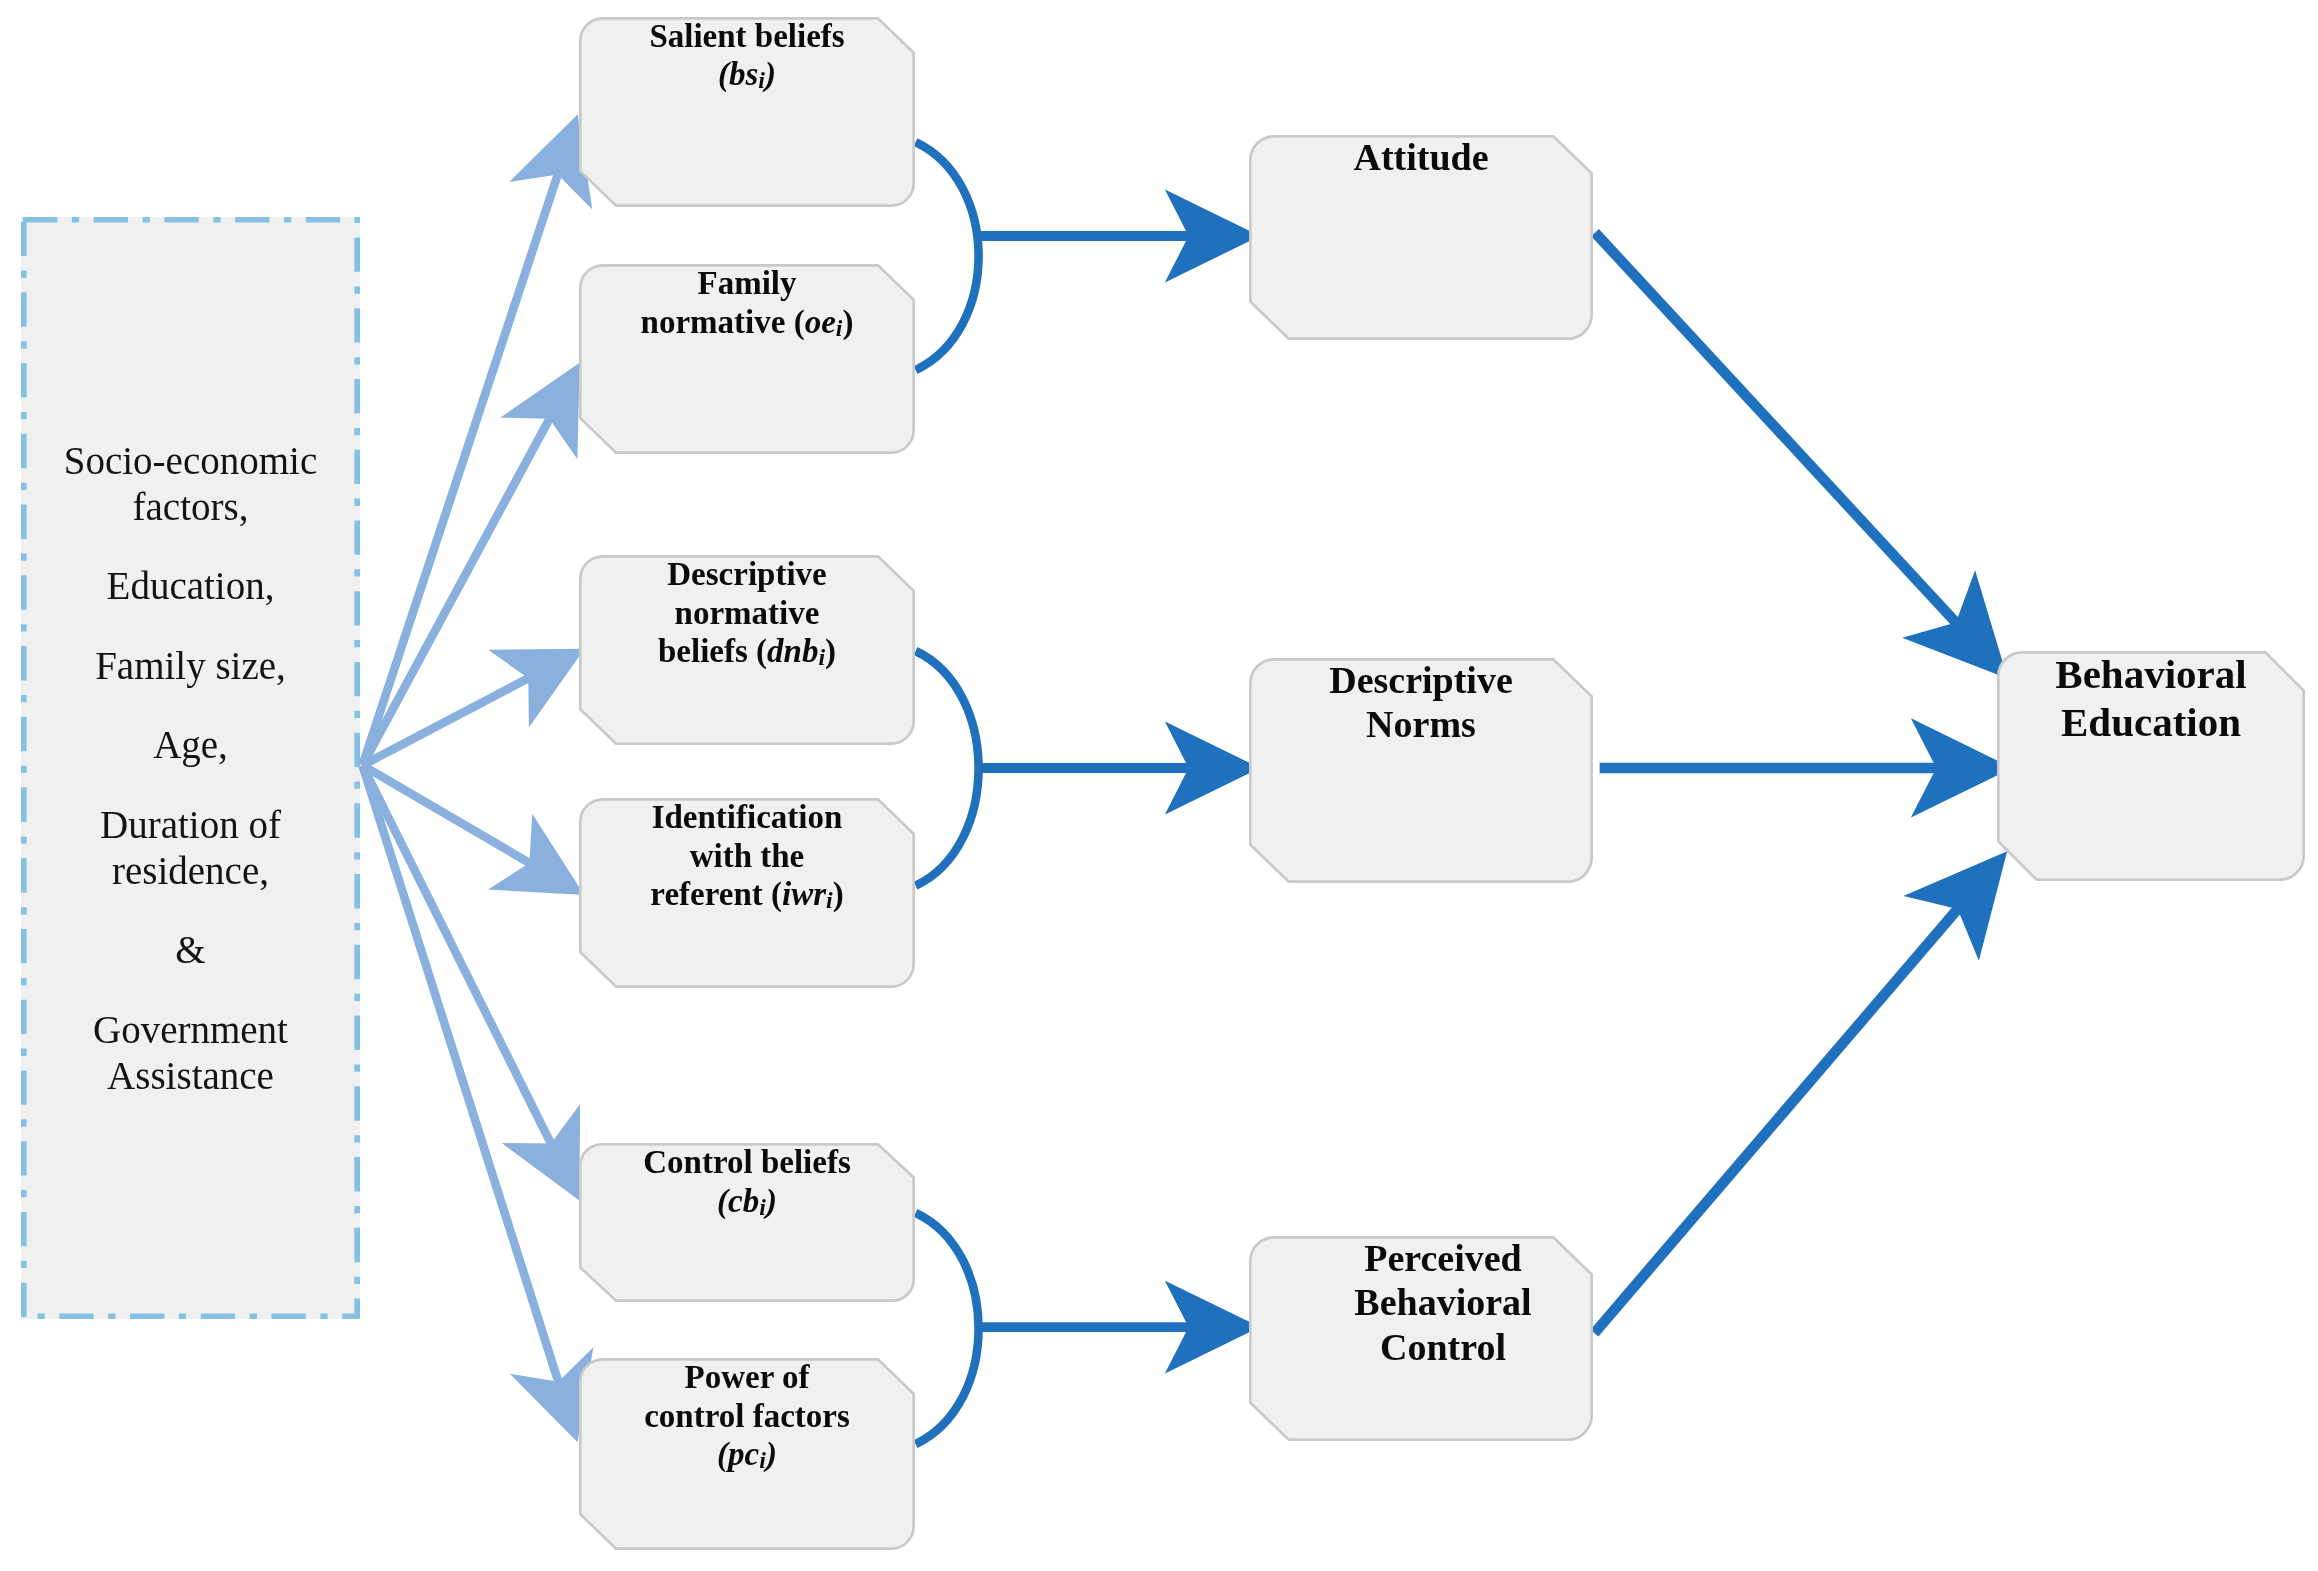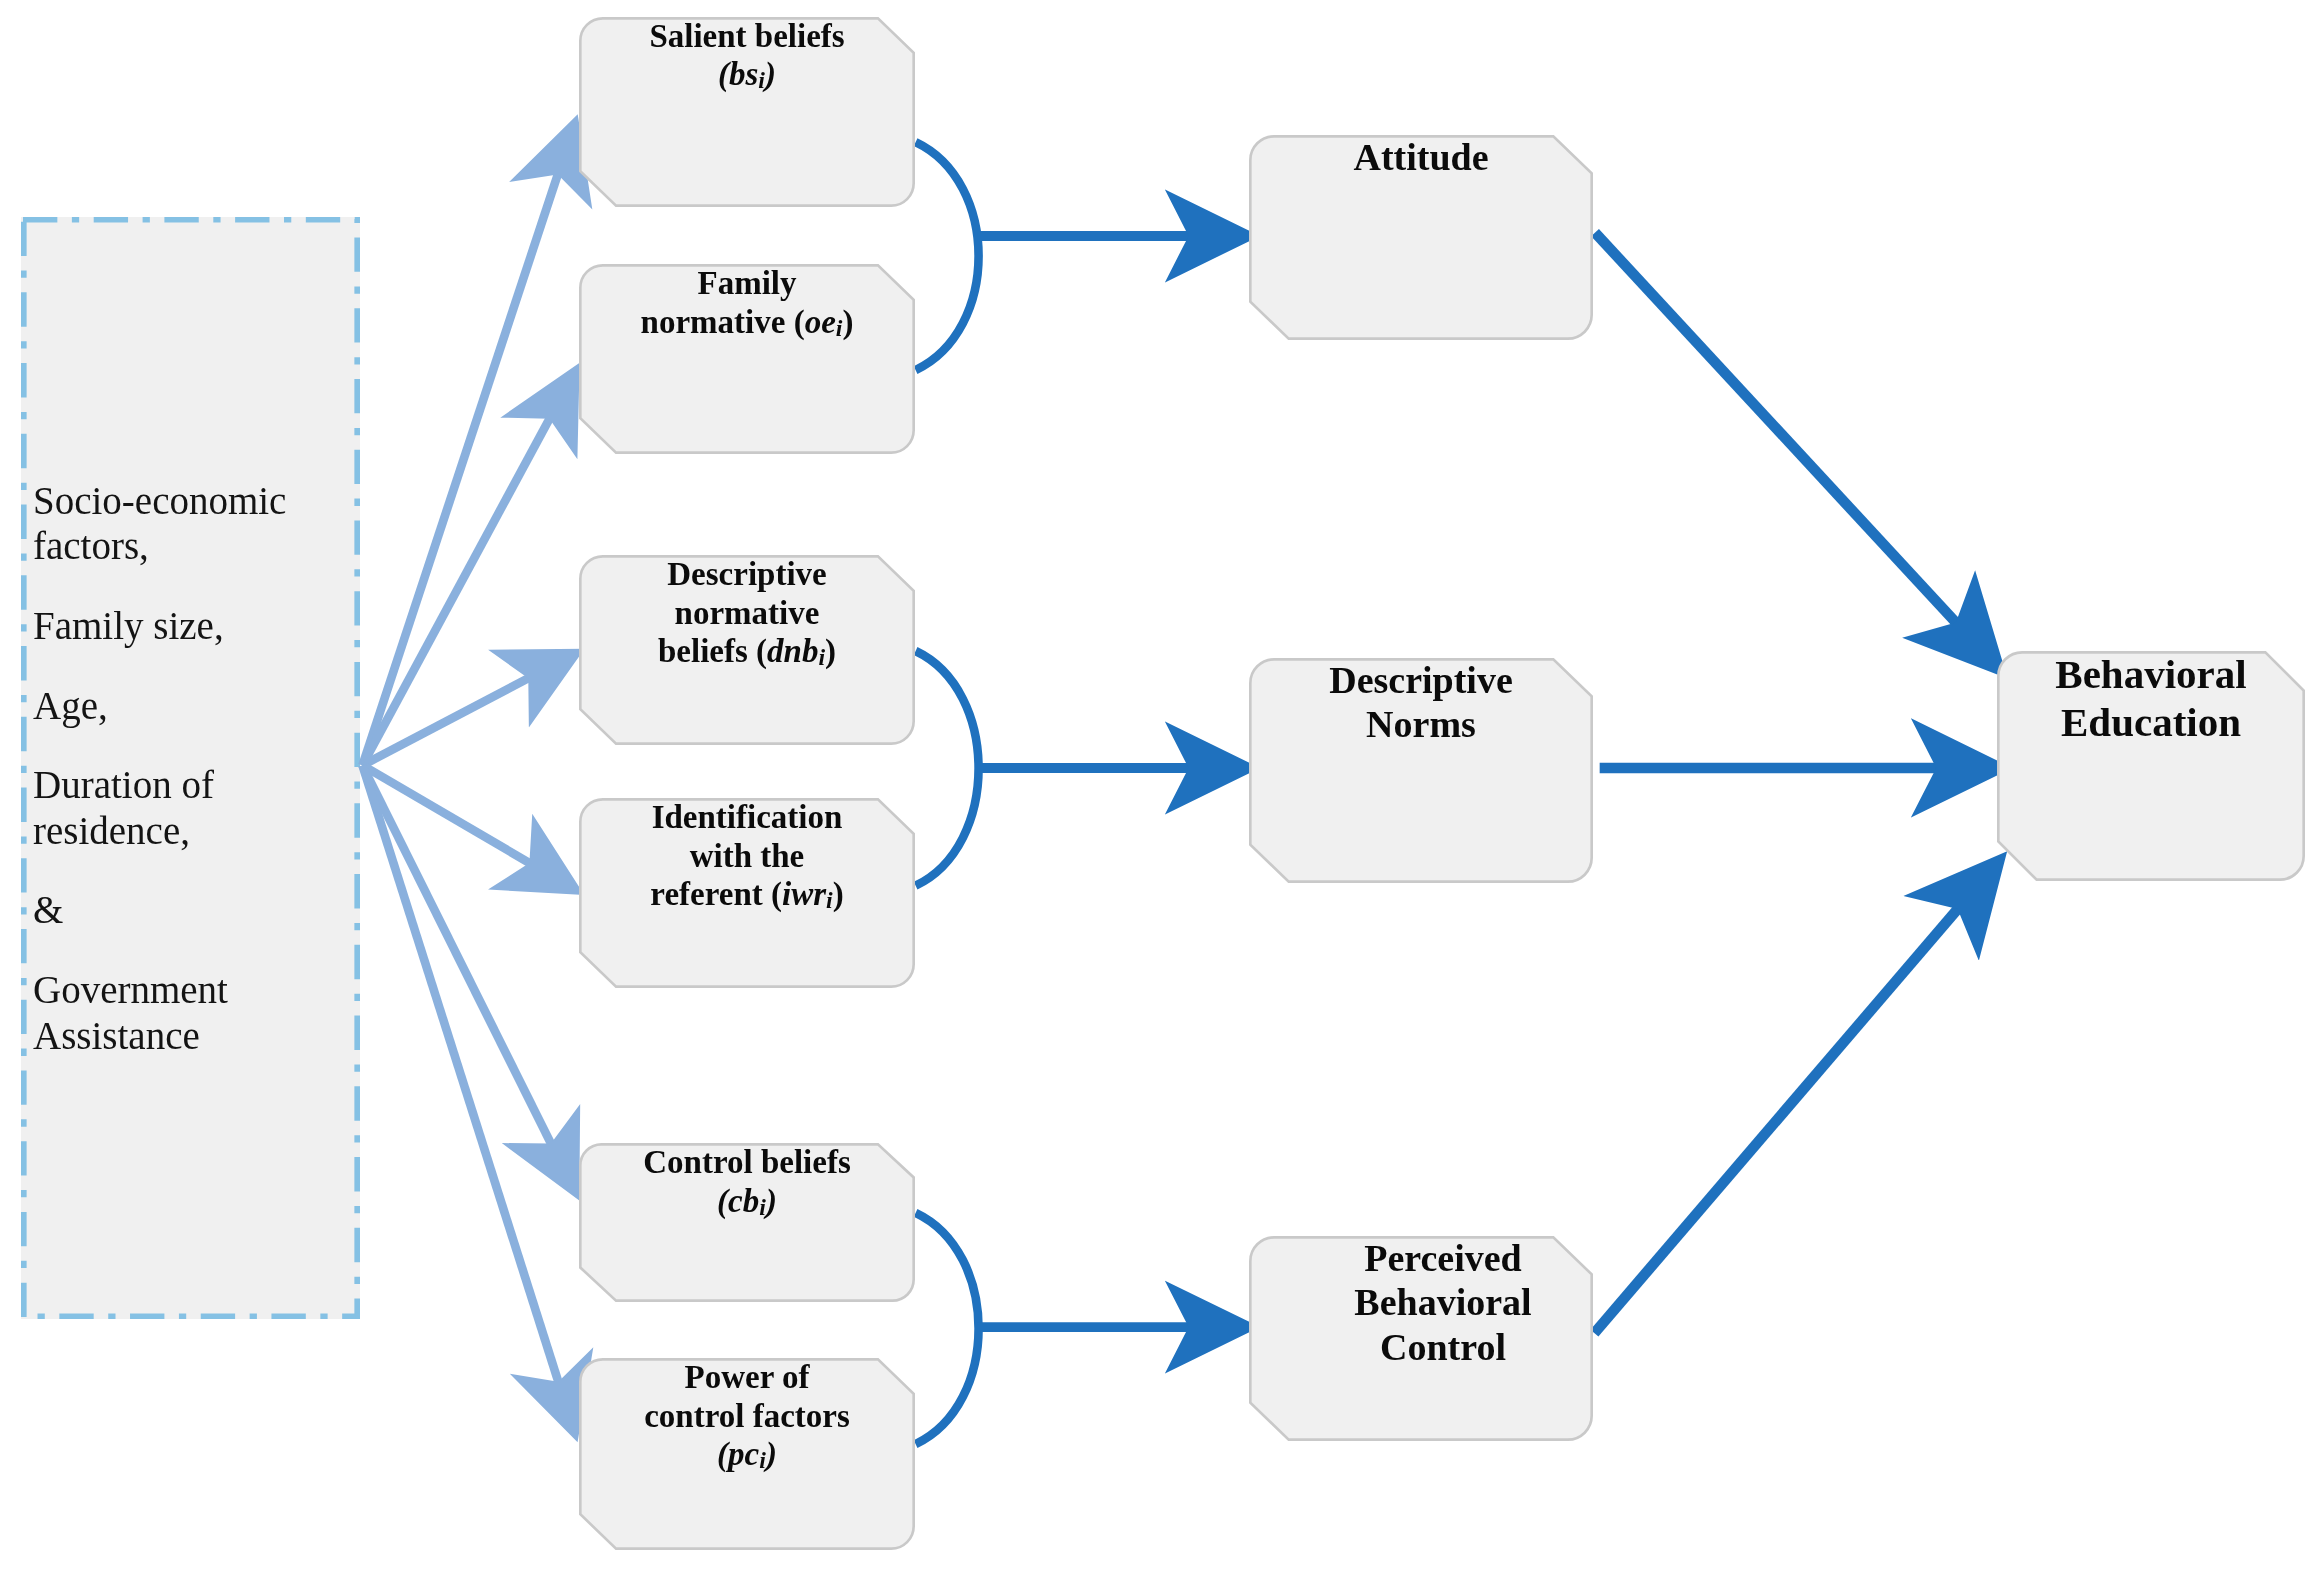--- a/index.html
+++ b/index.html
@@ -26,21 +26,21 @@
     justify-content:center;
   }
   .antecedent-border{
     position:absolute; left:0; top:0; width:100%; height:100%;
     pointer-events:none;
   }
   .antecedent-list{
     position:relative;
     z-index:2;
     width:100%;
-    text-align:left;
+    text-align:center;
     font-size:39px;
     line-height:1.17;
     color:#141414;
     font-family:"Liberation Serif","DejaVu Serif",serif;
   }
   .antecedent-item{ margin:0 0 34px 0; padding:0 12px;}
   .antecedent-item:last-child{margin-bottom:0;}
 
   
   .node{
@@ -80,20 +80,21 @@
 <body>
 
 <div id="stage">
 
   <div class="antecedent-panel">
     <svg class="antecedent-border" viewBox="0 0 513 1667" preserveAspectRatio="none">
       <rect x="3" y="3" width="507" height="1661" fill="none" stroke="#85c1e4" stroke-width="11" stroke-dasharray="52 22 11 22" stroke-linecap="butt"></rect>
     </svg>
     <div class="antecedent-list">
       <div class="antecedent-item">Socio-economic factors,</div>
+      <div class="antecedent-item">Education,</div>
       <div class="antecedent-item">Family size,</div>
       <div class="antecedent-item">Age,</div>
       <div class="antecedent-item">Duration of residence,</div>
       <div class="antecedent-item">&amp;</div>
       <div class="antecedent-item">Government Assistance</div>
     </div>
   </div>
 
   <svg class="layer" viewBox="0 0 3508 2377">
     <defs>

